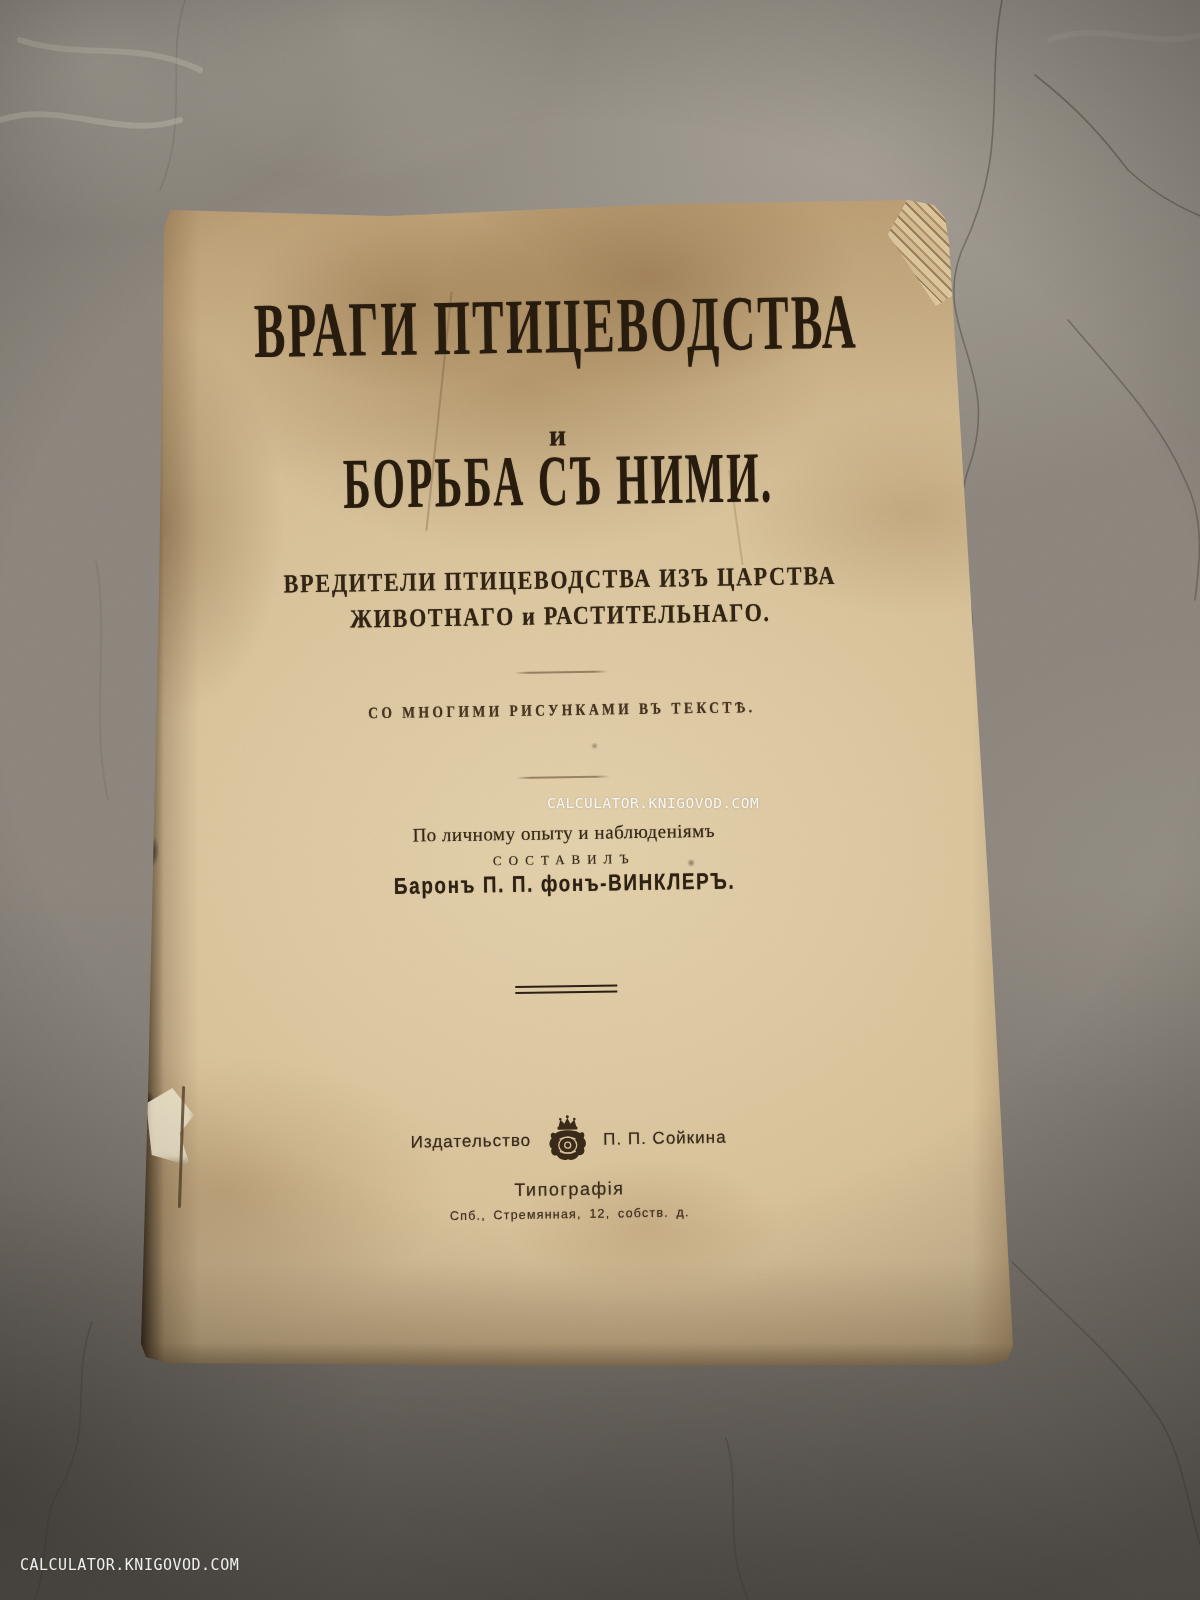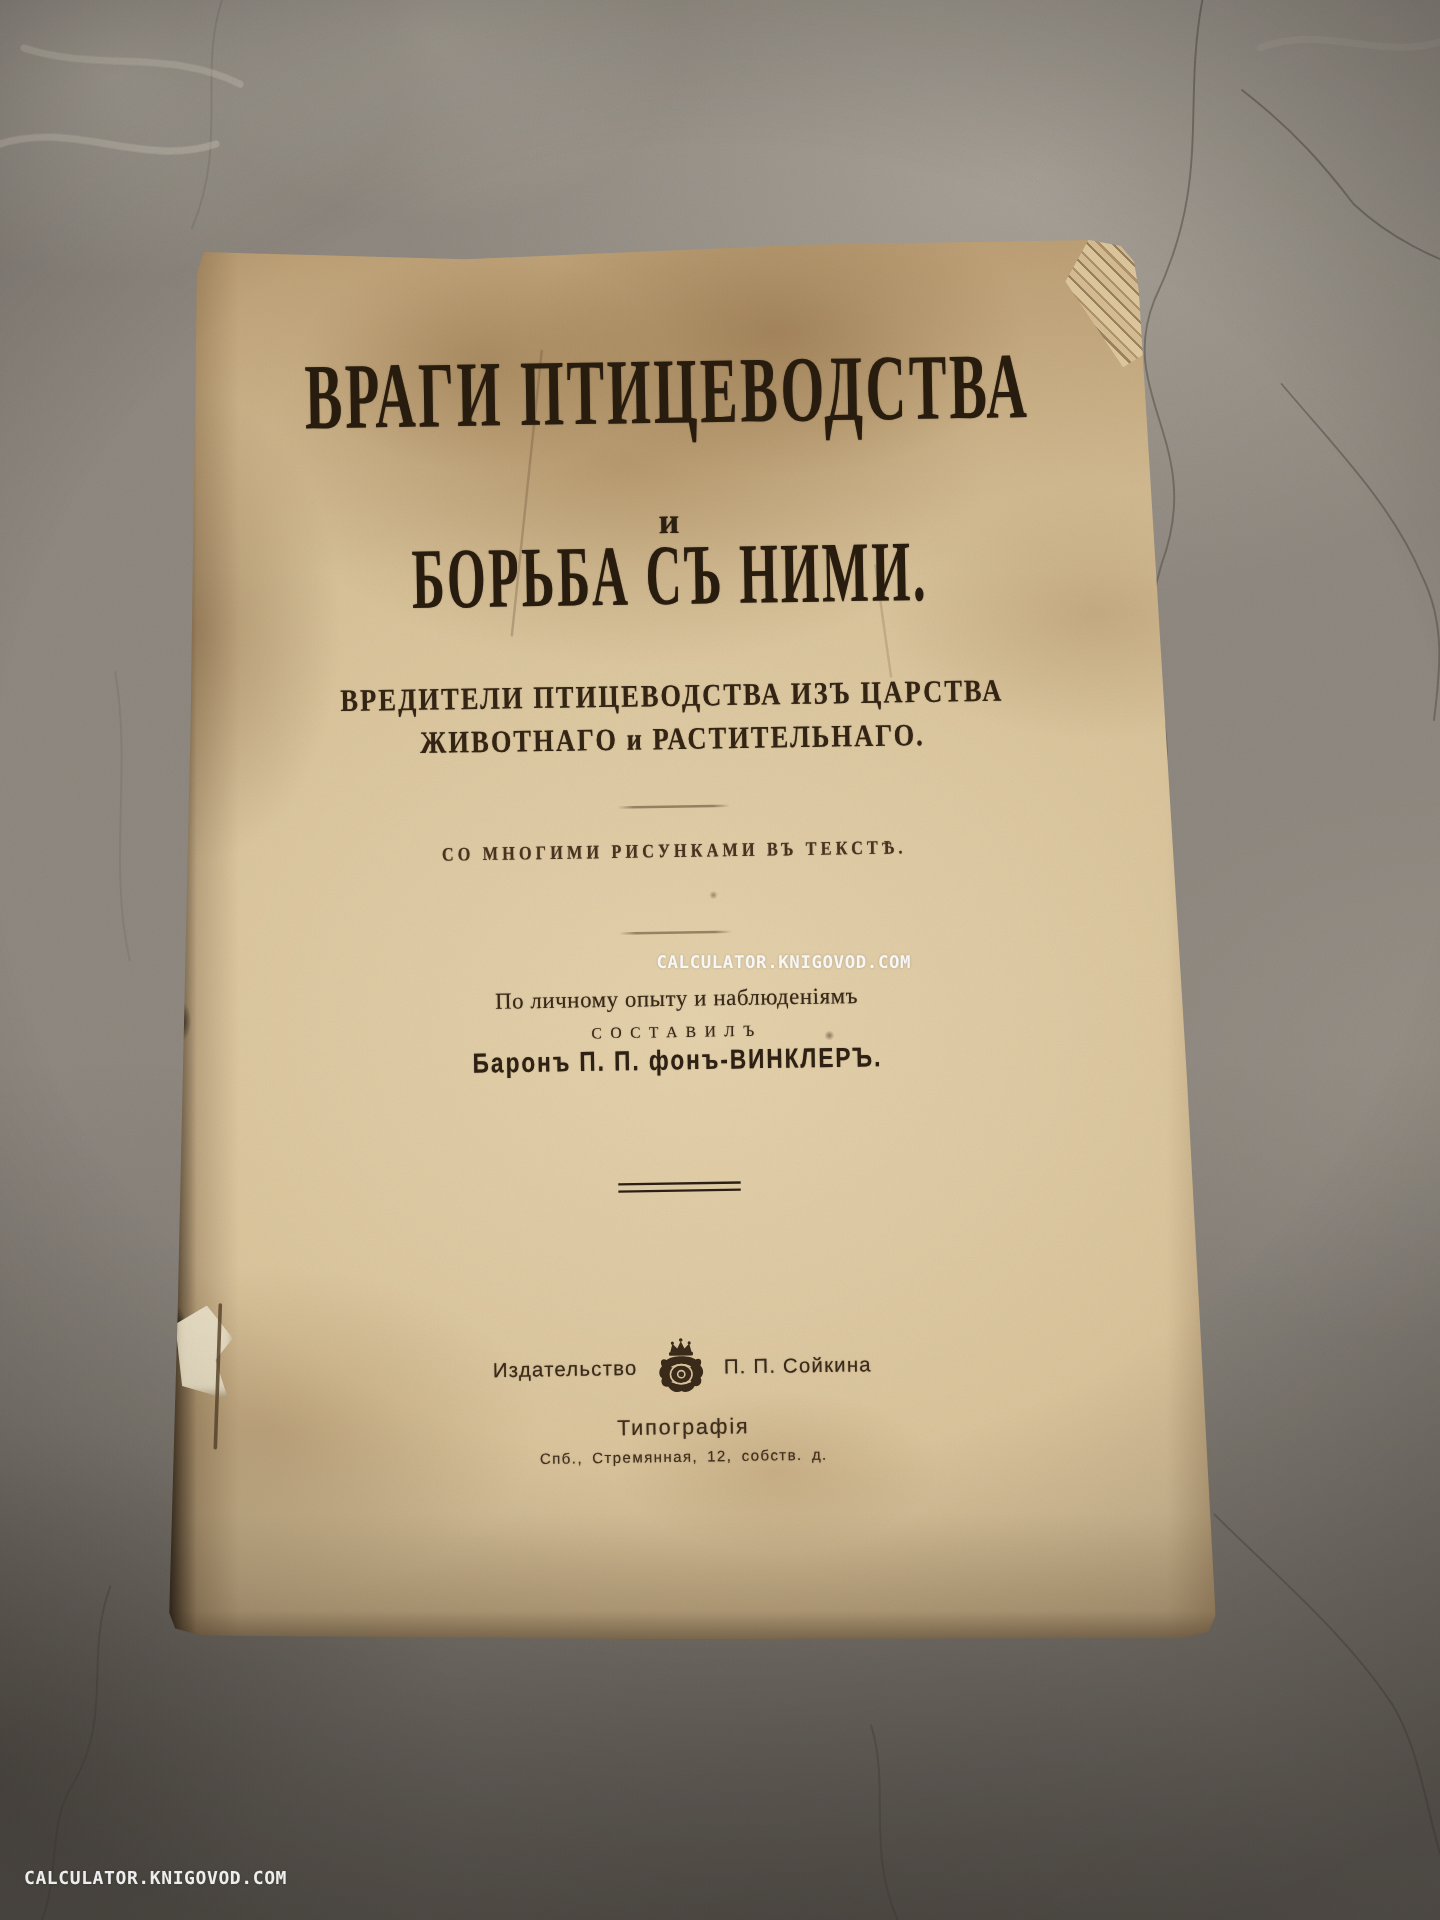--- a/index.html
+++ b/index.html
@@ -88,21 +88,21 @@
     transform:scale(0.82,1);color:#2e2013;}
   .rule-double{position:absolute;left:50%;top:789px;width:102px;height:4px;margin-left:-51px;
     border-top:2.5px solid #2c2014;border-bottom:2.5px solid #2c2014;}
   .publisher-row{top:918px;display:flex;justify-content:center;align-items:center;gap:16px;
     font:400 17px/1 "Liberation Sans", sans-serif;letter-spacing:1px;color:#3a2a19;}
   .imprint1{top:984px;font:400 18px/1 "Liberation Sans", sans-serif;letter-spacing:1.5px;color:#3f2d1b;}
   .imprint2{top:1012px;font:400 12.5px/1 "Liberation Sans", sans-serif;letter-spacing:1.2px;
     word-spacing:3px;color:#43301d;}
 
   
-  .wm{position:absolute;z-index:7;font-family:"DejaVu Sans Mono", monospace;font-weight:700;
+  .wm{position:absolute;z-index:7;font-family:"DejaVu Sans Mono", monospace;font-weight:400;
     color:rgba(252,252,252,0.93);text-shadow:0 0 2px rgba(40,40,40,0.25);}
   .wm-center{left:547px;top:795px;font-size:14.5px;letter-spacing:0.5px;}
   .wm-bottom{left:20px;top:1556px;font-size:15px;letter-spacing:0.5px;}
 </style>
 </head>
 <body>
 
 <div class="scene">
 
   <svg class="cracks" width="1200" height="1600">

